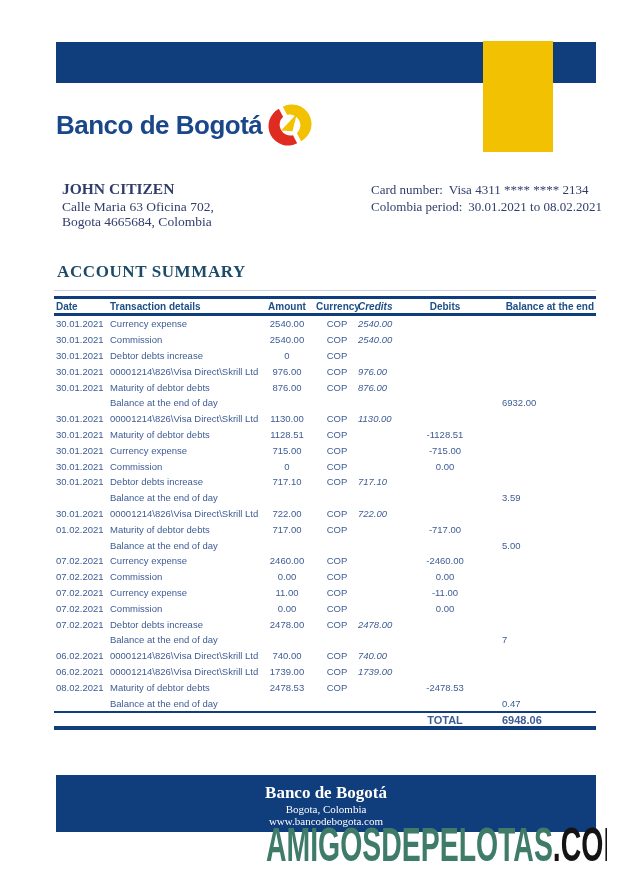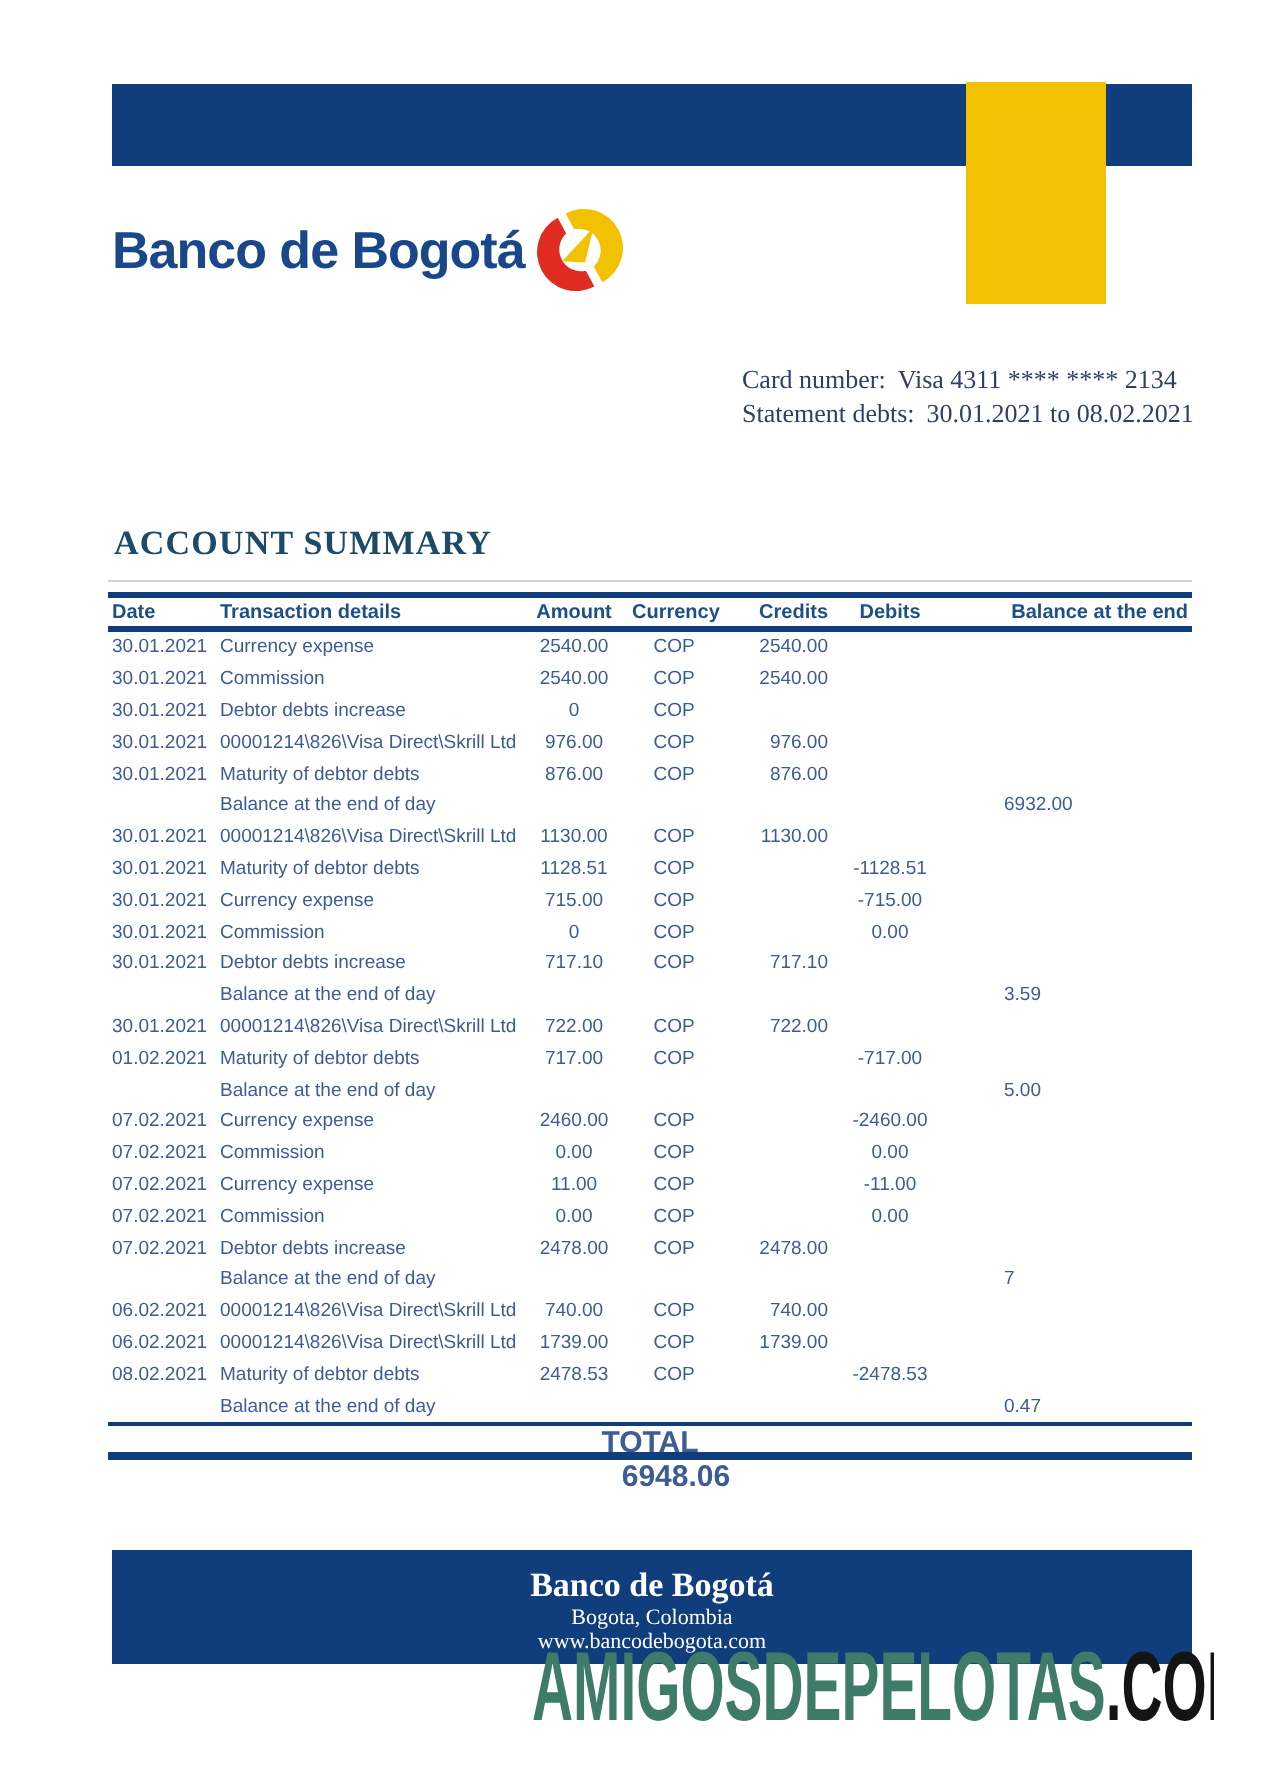--- a/index.html
+++ b/index.html
@@ -30,26 +30,26 @@
   .summary-title{position:absolute;left:57px;top:262px;font-family:"Liberation Serif",serif;
                  font-weight:bold;font-size:17px;letter-spacing:0.6px;color:var(--summary-title);}
 
   .table{position:absolute;left:54px;top:290px;width:542px;}
   .pre-rule{height:1px;background:#ccd1da;margin-bottom:5px;}
   .rule-thick{height:3px;background:var(--navy);}
   .rule-mid{height:2.5px;background:var(--navy);}
   .rule-bottom{height:4px;background:var(--navy);}
   .thead{display:flex;align-items:center;height:14px;font-weight:bold;font-size:10px;color:var(--head-text);}
   .trow{display:flex;align-items:center;height:15.8px;font-size:9.5px;color:var(--row-text);white-space:nowrap;}
-  .trow.total{height:13px;font-size:15px;font-weight:bold;flex-direction:column;}
+  .trow.total{height:13px;font-size:11px;font-weight:bold;}
   .c-date{width:56px;text-align:left;padding-left:2px;box-sizing:border-box;}
   .c-details{width:148px;text-align:left;overflow:visible;}
   .c-amount{width:58px;text-align:center;}
   .c-currency{width:42px;text-align:center;}
-  .c-credits{width:56px;text-align:right;}
+  .c-credits{width:56px;text-align:left;font-style:italic;}
   .c-debits{width:62px;text-align:center;}
   .c-balance{flex:1;text-align:left;padding-left:26px;box-sizing:border-box;}
   .thead .c-balance{text-align:right;padding-left:0;padding-right:2px;}
 
   .footer{position:absolute;left:56px;top:775px;width:540px;height:57px;background:var(--navy);
           color:#fff;text-align:center;font-family:"Liberation Serif",serif;}
   .f-name{font-weight:bold;font-size:17px;margin-top:9px;line-height:18px;}
   .f-loc{font-size:11px;line-height:12px;margin-top:1px;}
   .f-web{font-size:11px;line-height:12px;}
 
@@ -72,27 +72,32 @@
       <svg viewBox="0 0 64 64" width="48" height="50" aria-hidden="true">
         <g transform="rotate(-28 32 32)">
           <path d="M29 6 A26 26 0 0 0 29 58 L29 46 A14.5 14.5 0 0 1 29 18 Z" fill="#e02b20"></path>
           <path d="M35 6 A26 26 0 0 1 35 58 L35 46 A14.5 14.5 0 0 0 35 18 Z" fill="#f2c101"></path>
           <path d="M18 33 L47 23 L31 41 Z" fill="#f2c101"></path>
         </g>
       </svg>
     </span>
   </div>
 
+  <div class="customer">
+    <div class="name">JOHN CITIZEN</div>
+    <div>Calle Maria 63 Oficina 702,</div>
+    <div>Bogota 4665684, Colombia</div>
+  </div>
 
   <div class="acct">
     <div class="acct-line">
       <span class="acct-label">Card number:</span><span class="acct-value">Visa 4311 **** **** 2134</span>
     </div>
     <div class="acct-line">
-      <span class="acct-label">Statement debts:</span><span class="acct-value">30.01.2021 to 08.02.2021</span>
+      <span class="acct-label">Colombia period:</span><span class="acct-value">30.01.2021 to 08.02.2021</span>
     </div>
   </div>
 
   <div class="summary-title">ACCOUNT SUMMARY</div>
 
   <div class="table">
     <div class="pre-rule"></div>
     <div class="rule-thick"></div>
     <div class="thead">
       <span class="c-date">Date</span>

